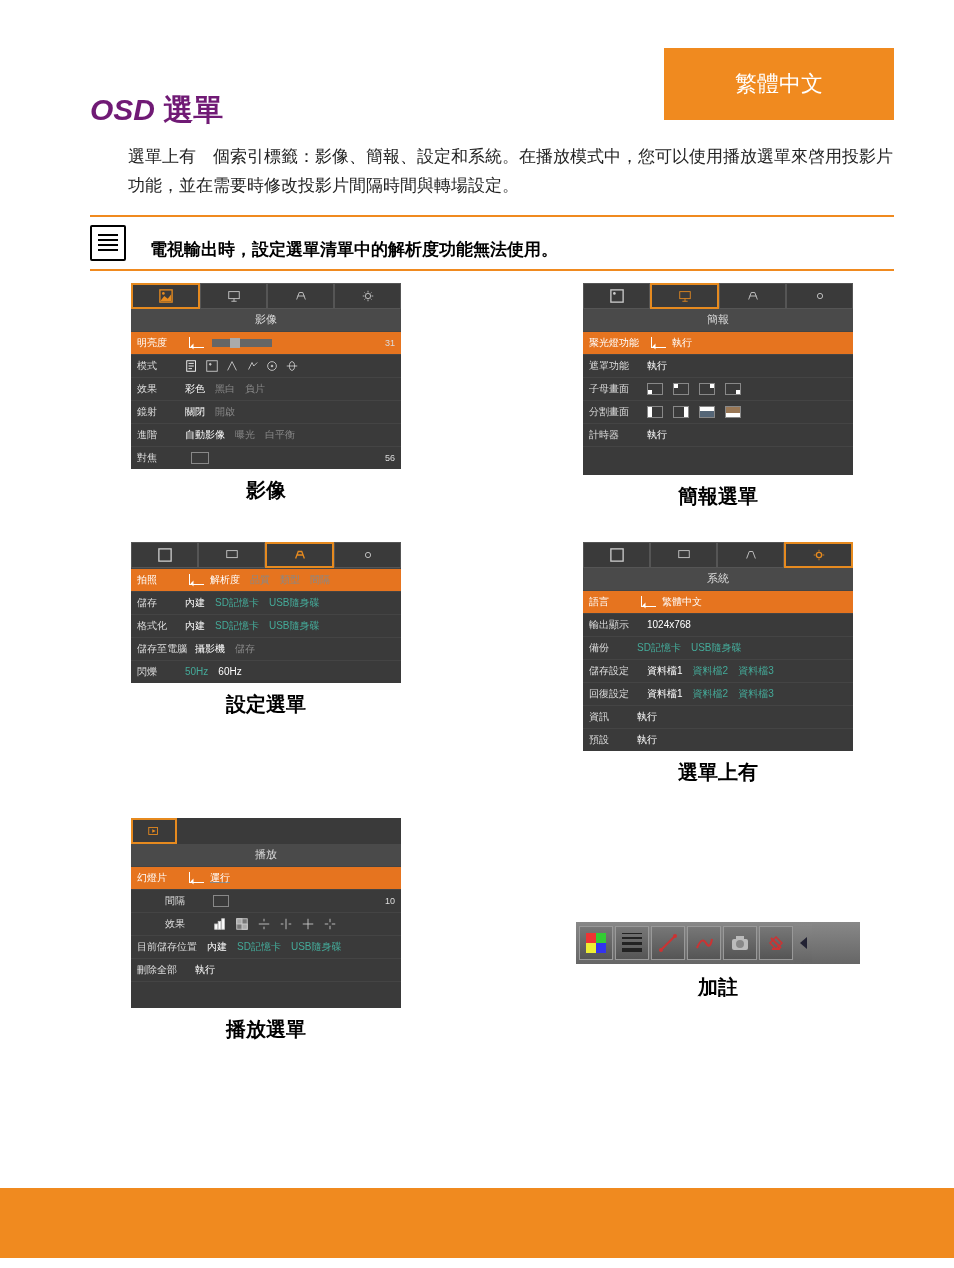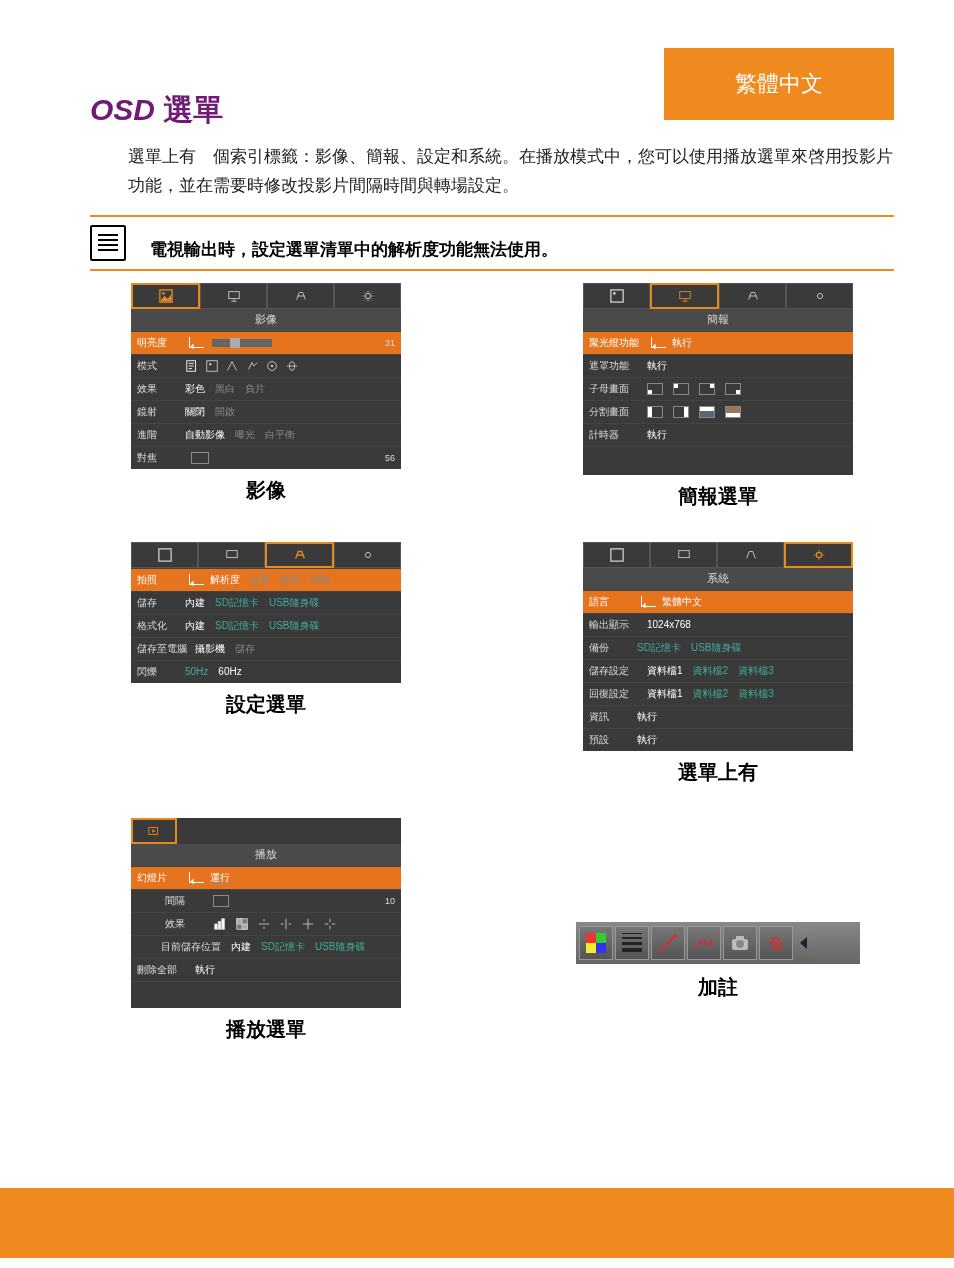--- a/index.html
+++ b/index.html
@@ -440,21 +440,21 @@
               </svg>
             <svg viewBox="0 0 16 16">
                 <path d="M8 2 L8 14 M2 8 L14 8" stroke="#ccc"></path>
               </svg>
             <svg viewBox="0 0 16 16">
                 <path d="M2 8 L6 8 M10 8 L14 8 M8 2 L8 6 M8 10 L8 14" stroke="#ccc"></path>
               </svg>
           </div>
         </div>
         <div class="row">
-          <span class="lbl2" style="width:70px;margin-left:24px;">目前儲存位置</span>
+          <span class="lbl2" style="width:70px;">目前儲存位置</span>
           <div class="opts">
               <span class="on">內建</span>
               <span style="color:#4a9;">SD記憶卡</span>
               <span style="color:#4a9;">USB隨身碟</span>
             </div>
         </div>
         <div class="row">
           <span class="lbl2">刪除全部</span>
           <div class="opts">
               <span class="on">執行</span>

